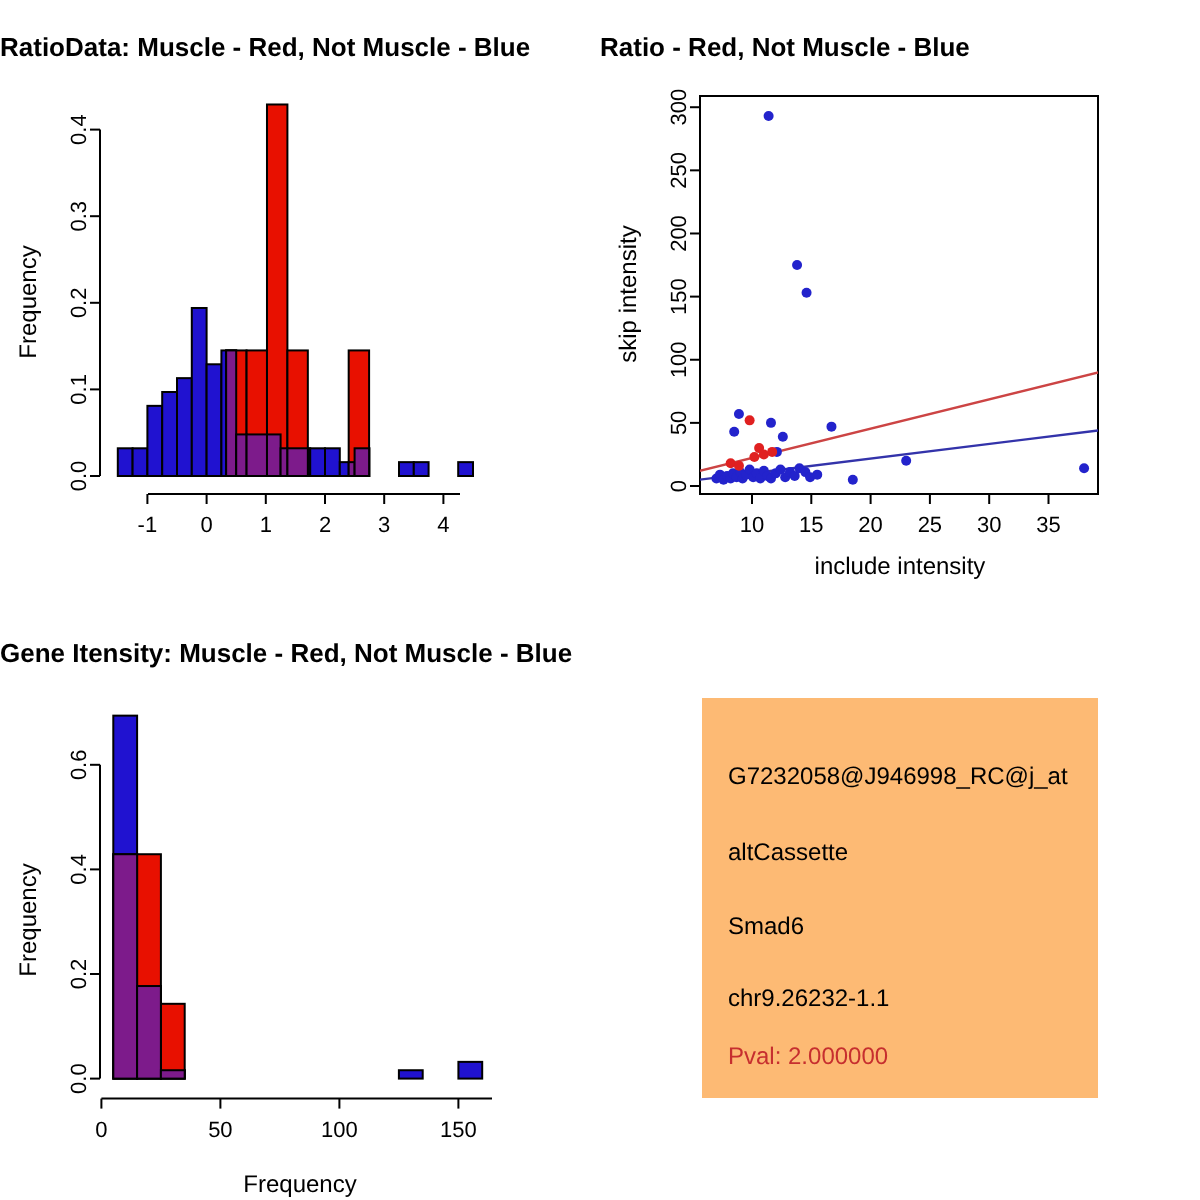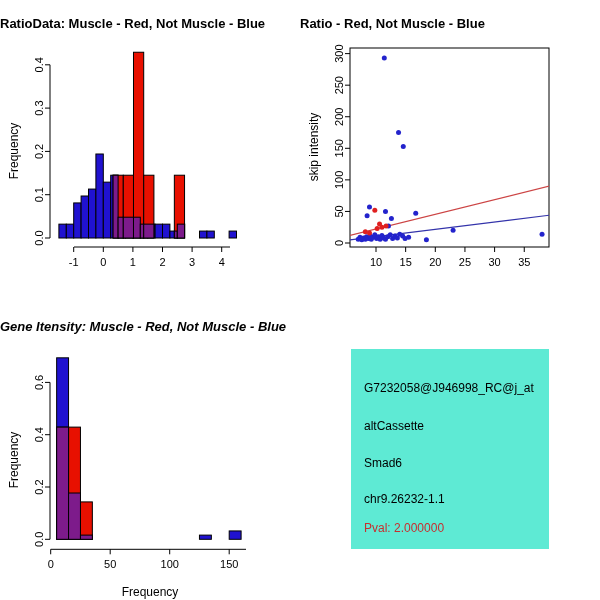--- a/index.html
+++ b/index.html
@@ -5,21 +5,21 @@
   html,body{margin:0;padding:0;background:#ffffff;}
   body{font-family:"Liberation Sans", sans-serif;color:#000;}
   #figure{position:relative;width:600px;height:600px;background:#fff;overflow:hidden;}
   .panel{position:absolute;width:300px;height:300px;}
   #panel-tl{left:0;top:0;}
   #panel-tr{left:300px;top:0;}
   #panel-bl{left:0;top:300px;}
   #panel-br{left:300px;top:300px;}
   .chart-title{position:absolute;left:0;top:16px;width:100%;
                font-weight:bold;font-size:13px;white-space:nowrap;}
-  #panel-bl .chart-title{top:19px;font-style:italic;}
+  #panel-bl .chart-title{top:19px;}
   .xlab{position:absolute;left:0;top:276px;width:100%;text-align:center;font-size:12px;}
   #panel-bl .xlab{top:285px;}
   .ylab{position:absolute;left:-56px;width:140px;text-align:center;font-size:12px;
         transform:rotate(-90deg);}
   #panel-tl .ylab{top:144px;}
   #panel-tr .ylab{top:140px;}
   #panel-bl .ylab{top:153px;}
   svg.plot{position:absolute;left:0;top:0;}
   svg text{font-family:"Liberation Sans", sans-serif;fill:#000;}
   .info-box{position:absolute;left:51px;top:49px;width:198px;height:200px;background:#eecbc2;}
@@ -176,20 +176,21 @@
         <circle cx="74.81400000000001" cy="210.1724" r="2.5" fill="#e02020"></circle>
         <circle cx="79.55799999999999" cy="224.061" r="2.5" fill="#e02020"></circle>
         <circle cx="77.18599999999999" cy="228.4801" r="2.5" fill="#e02020"></circle>
         <circle cx="81.92999999999999" cy="227.2175" r="2.5" fill="#e02020"></circle>
         <circle cx="86.08099999999999" cy="225.9549" r="2.5" fill="#e02020"></circle>
         <circle cx="65.326" cy="231.6366" r="2.5" fill="#e02020"></circle>
         <circle cx="69.477" cy="232.8992" r="2.5" fill="#e02020"></circle>
       </svg>
     <div class="chart-title">Ratio - Red, Not Muscle - Blue</div>
     <div class="ylab">skip intensity</div>
+    <div class="xlab">include intensity</div>
   </div>
 
   <div class="panel" id="panel-bl">
     <svg class="plot" width="300" height="300" id="svg-gene_hist">
         <line x1="50" y1="239.3" x2="50" y2="82.4" stroke="#000000"></line>
         <line x1="50.7" y1="249.3" x2="246" y2="249.3" stroke="#000000"></line>
         <line x1="45" y1="239.3" x2="50" y2="239.3" stroke="#000000"></line>
         <text x="39" y="239.3" dy="4" text-anchor="middle" font-size="11" transform="rotate(-90 39 239.3)">0.0</text>
         <line x1="45" y1="187" x2="50" y2="187" stroke="#000000"></line>
         <text x="39" y="187" dy="4" text-anchor="middle" font-size="11" transform="rotate(-90 39 187)">0.2</text>
@@ -216,21 +217,21 @@
         <rect x="56.650000000000006" y="127.11650000000002" width="11.899999999999991" height="112.1835" fill="#7d1b8b" stroke="#000" stroke-width="1"></rect>
         <rect x="68.55" y="193.0145" width="11.900000000000006" height="46.28550000000001" fill="#7d1b8b" stroke="#000" stroke-width="1"></rect>
         <rect x="80.45" y="235.116" width="11.899999999999991" height="4.1839999999999975" fill="#7d1b8b" stroke="#000" stroke-width="1"></rect>
       </svg>
     <div class="chart-title">Gene Itensity: Muscle - Red, Not Muscle - Blue</div>
     <div class="ylab">Frequency</div>
     <div class="xlab">Frequency</div>
   </div>
 
   <div class="panel" id="panel-br">
-    <div class="info-box" id="info-box" style="background: #5eead4;">
+    <div class="info-box" id="info-box" style="background: #fdba74;">
       <div class="info-line l1">G7232058@J946998_RC@j_at</div>
       <div class="info-line l2">altCassette</div>
       <div class="info-line l3">Smad6</div>
       <div class="info-line l4">chr9.26232-1.1</div>
       <div class="info-line l5" id="pval-line" style="color: rgb(198, 47, 47);">Pval: 2.000000</div>
     </div>
   </div>
 
 </div>
 

